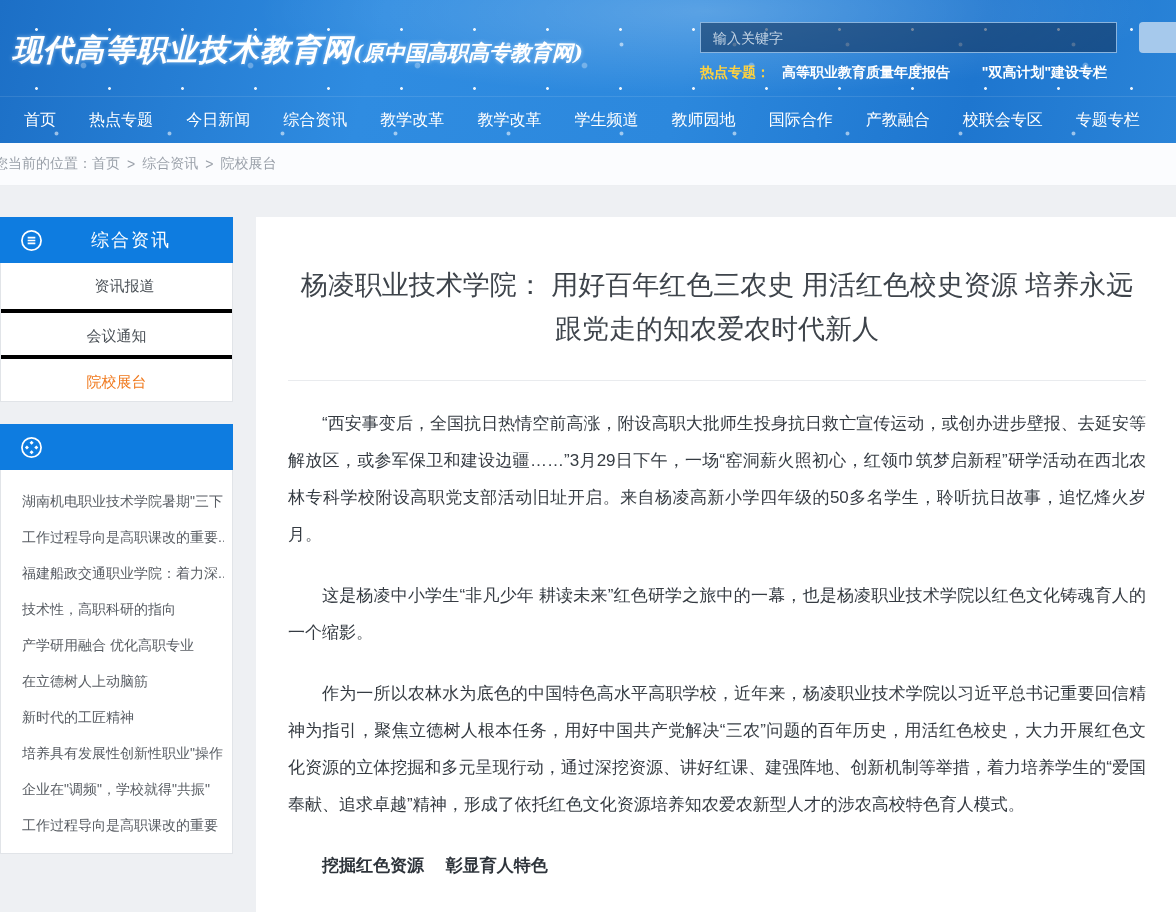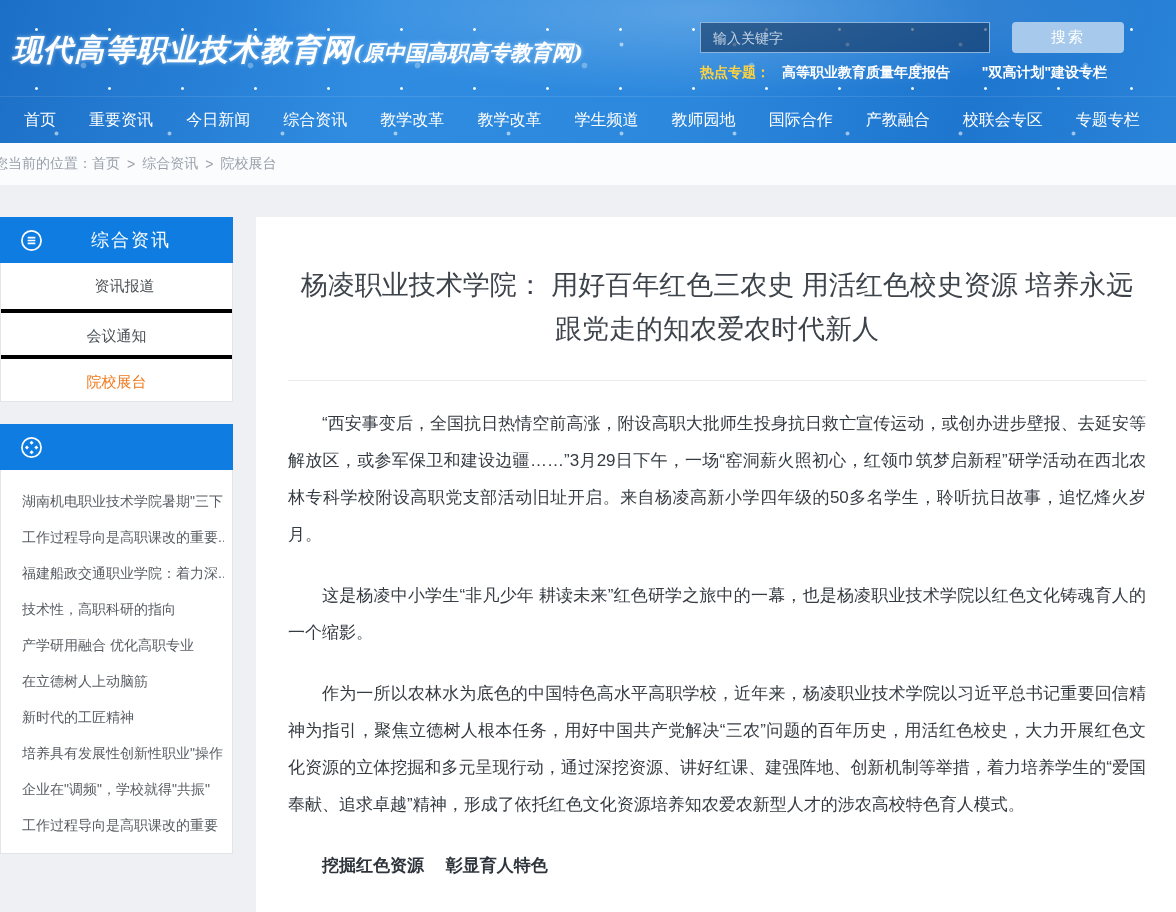--- a/index.html
+++ b/index.html
@@ -16,21 +16,21 @@
       radial-gradient(ellipse at 60% 8%, rgba(255,255,255,0.22), rgba(255,255,255,0) 45%),
       linear-gradient(104deg, #1c6fc6 0%, #2f8ce1 32%, #2c88dd 58%, #1e76cf 82%, #2a84d8 100%);
     background-size: 73px 59px, 113px 89px, 167px 131px, 100% 100%, 100% 100%;
   }
   .logo { position:absolute; left:4px; top:30px; white-space:nowrap;
     font-family:"DejaVu Serif", serif; font-style:italic; font-weight:bold;
     text-shadow:0 0 4px rgba(220,240,255,0.6);margin-left:8px; }
   .logo-main { font-size:30px; letter-spacing:1px; }
   .logo-sub { font-size:21px; letter-spacing:0; }
   .search-row { position:absolute; left:700px; top:22px; display:flex; align-items:center; }
-  .search-input { width:290px; height:31px; background:rgba(14,44,82,0.55);
+  .search-input { width:417px; height:31px; background:rgba(14,44,82,0.55);
     border:1px solid #8ab4de; color:#eaf2fa; font-size:14px; padding:0 12px; outline:none;
     font-family:"Liberation Sans","DejaVu Sans",sans-serif; }
   .search-input::placeholder { color:#c4d4e4; }
   .search-btn { width:112px; height:31px; margin-left:22px; background:#a6c9ec; color:#fff;
     font-size:15px; border:none; border-radius:4px; cursor:pointer; letter-spacing:2px;
     font-family:"Liberation Sans","DejaVu Sans",sans-serif; }
   .hot-topics { position:absolute; left:700px; top:64px; font-size:14px; white-space:nowrap; }
   .hot-label { color:#ffd23f; font-weight:bold; margin-right:8px; }
   .hot-link { color:#ffffff; font-weight:600; margin-right:28px; cursor:pointer;margin-top:48px; }
   .main-nav { position:absolute; bottom:0; left:0; right:0; height:47px; display:flex;
@@ -91,21 +91,21 @@
     </div>
 
     <div class="hot-topics">
       <span class="hot-label">热点专题：</span>
       <span class="hot-link">高等职业教育质量年度报告</span>
       <span class="hot-link">"双高计划"建设专栏</span>
     </div>
 
     <div class="main-nav">
       <span class="nav-item">首页</span>
-      <span class="nav-item">重要资讯</span>
+      <span class="nav-item">热点专题</span>
       <span class="nav-item">今日新闻</span>
       <span class="nav-item">综合资讯</span>
       <span class="nav-item">教学改革</span>
       <span class="nav-item">教学改革</span>
       <span class="nav-item">学生频道</span>
       <span class="nav-item">教师园地</span>
       <span class="nav-item">国际合作</span>
       <span class="nav-item">产教融合</span>
       <span class="nav-item">校联会专区</span>
       <span class="nav-item">专题专栏</span>

